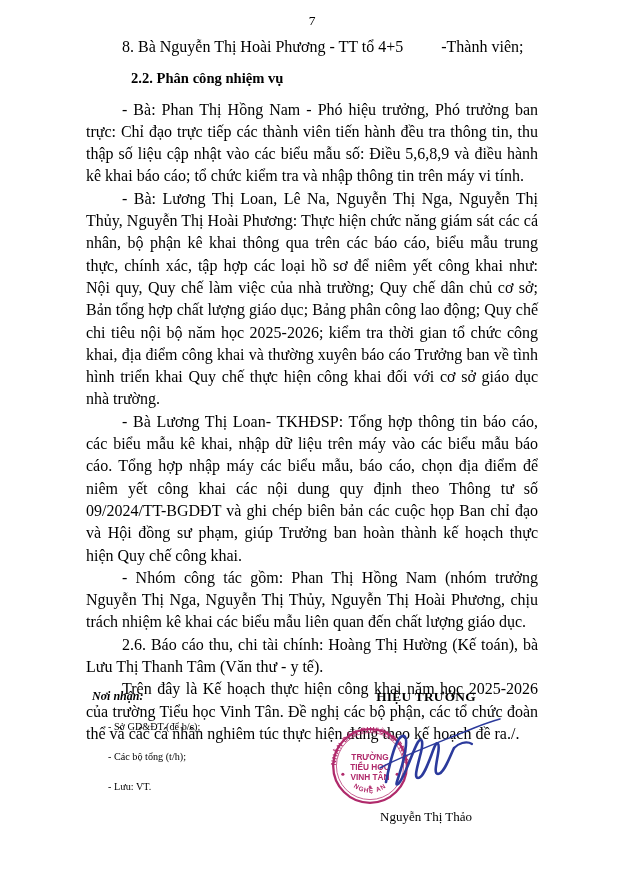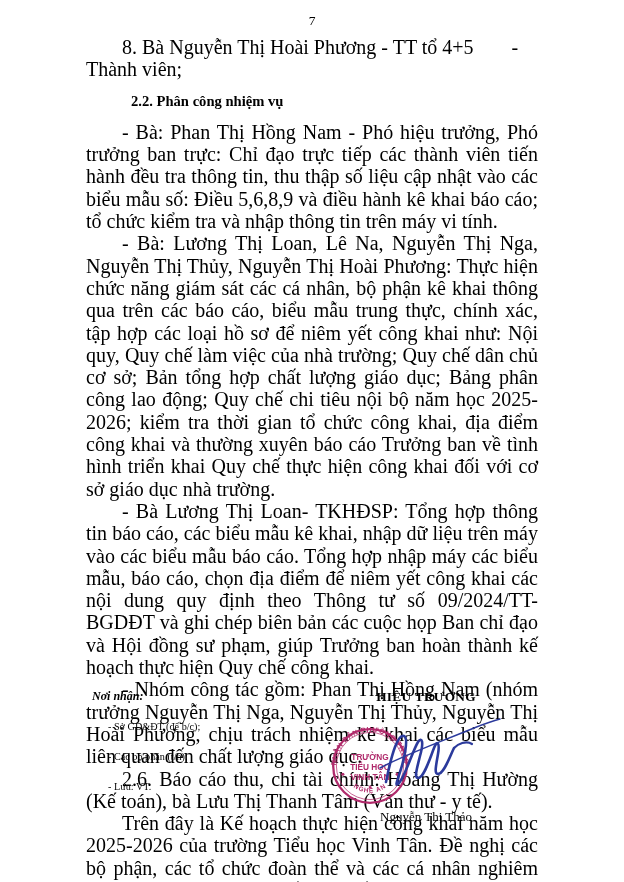--- a/index.html
+++ b/index.html
@@ -26,21 +26,21 @@
     line-height: 1;
   }
   .body-area {
     position: absolute;
     left: 86px;
     top: 36px;
     width: 452px;
   }
   p.para {
     margin: 0;
-    font-size: 20px;
+    font-size: 16px;
     line-height: 22.3px;
     text-align: justify;
     text-justify: inter-word;
     hyphens: none;
   }
   p.indent {
     text-indent: 36px;
   }
   p.numbered {
     text-indent: 36px;
@@ -152,21 +152,21 @@
 
     <p class="para indent">Trên đây là Kế hoạch thực hiện công khai năm học 2025-2026 của trường Tiểu học Vinh Tân. Đề nghị các bộ phận, các tổ chức đoàn thể và các cá nhân nghiêm túc thực hiện đúng theo kế hoạch đề ra./.</p>
 
   </div>
 
   <div class="footer">
 
     <div class="recipients">
       <p class="recipients-title">Nơi nhận:</p>
       <p class="recipients-item">- Sở GD&amp;ĐT (để b/c);</p>
-      <p class="recipients-item">- Các bộ phận (t/h);</p>
+      <p class="recipients-item">- Các bộ tổng (t/h);</p>
       <p class="recipients-item">- Lưu: VT.</p>
     </div>
 
     <div class="signature">
       <p class="sig-title">HIỆU TRƯỞNG</p>
 
       <div class="sig-stage">
 
         <svg class="seal" viewBox="0 0 200 200">
           <defs>

